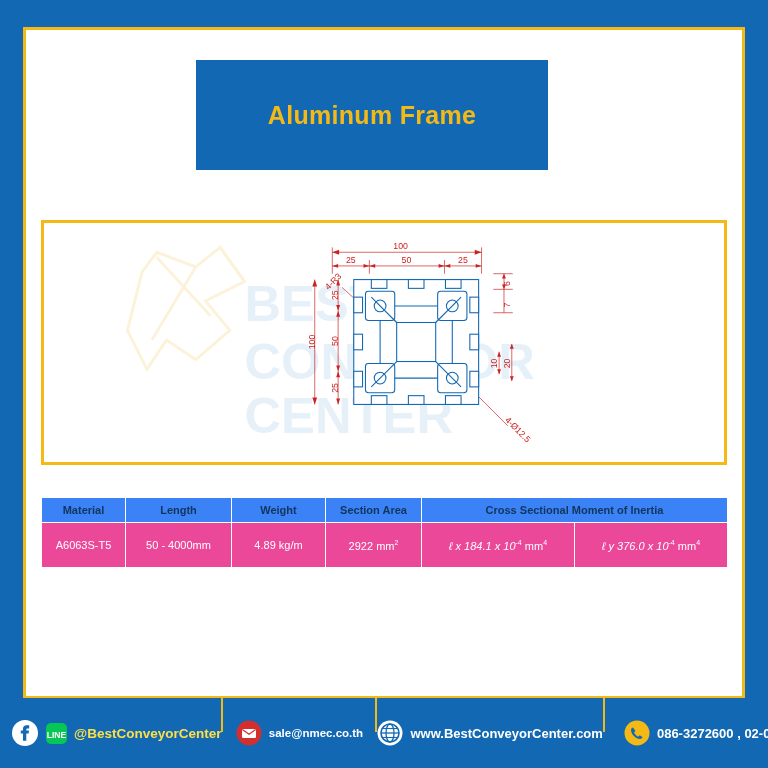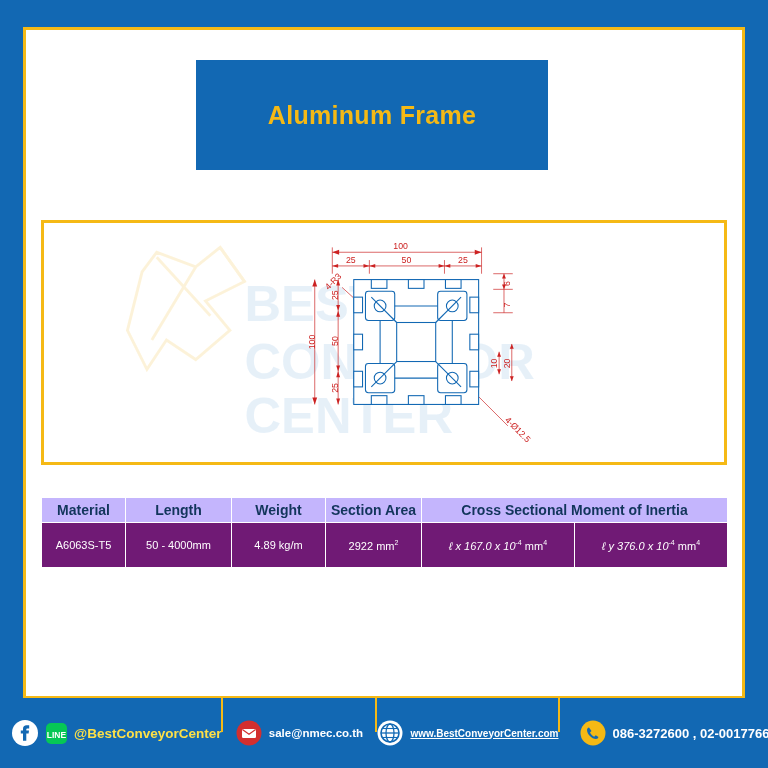--- a/index.html
+++ b/index.html
@@ -81,31 +81,31 @@
 
   
   .spec-table {
     position: absolute;
     left: 41px; top: 497px;
     width: 686px;
     border-collapse: collapse;
     table-layout: fixed;
   }
   .spec-table th {
-    background: #c4b5fd;
+    background: #3b82f6;
     color: #12355b;
-    font-size: 14px;
+    font-size: 11px;
     font-weight: bold;
     height: 25px;
     border: 1px solid #ffffff;
     text-align: center;
     vertical-align: middle;
   }
   .spec-table td {
-    background: #701a75;
+    background: #ec4899;
     color: #ffffff;
     font-size: 11px;
     height: 45px;
     border: 1px solid #ffffff;
     text-align: center;
     vertical-align: middle;
   }
   .spec-table sup { font-size: 7px; vertical-align: super; }
   .ital { font-style: italic; }
 
@@ -134,21 +134,21 @@
     background: #f5b915;
     flex: 0 0 auto;
   }
   .f-1 { flex: 0 0 192px; }
   .f-2 { flex: 0 0 152px; }
   .f-3 { flex: 1 1 auto; }
   .f-4 { flex: 0 0 228px; }
   .f-label { white-space: nowrap; }
   .f-1 .f-label { color: #fde047; font-size: 13.5px; }
   .f-2 .f-label { font-size: 11.5px; }
-  .f-3 .f-label { font-size: 10px; text-decoration: underline; }
+  .f-3 .f-label { font-size: 13px; }
   .f-4 .f-label { font-size: 13px; }
 
   .ic { flex: 0 0 auto; display: block; }
 </style>
 </head>
 <body>
 
 <div class="page">
 
   <svg class="chev chev-tl" width="150" height="60" viewBox="0 0 150 60">
@@ -315,21 +315,21 @@
         <th>Section Area</th>
         <th colspan="2">Cross Sectional Moment of Inertia</th>
       </tr>
     </thead>
     <tbody>
       <tr>
         <td>A6063S-T5</td>
         <td>50 - 4000mm</td>
         <td>4.89 kg/m</td>
         <td><span>2922 mm</span><sup>2</sup></td>
-        <td><span class="ital">ℓ x 167.0 x 10</span><sup>-4</sup><span> mm</span><sup>4</sup></td>
+        <td><span class="ital">ℓ x 184.1 x 10</span><sup>-4</sup><span> mm</span><sup>4</sup></td>
         <td><span class="ital">ℓ y 376.0 x 10</span><sup>-4</sup><span> mm</span><sup>4</sup></td>
       </tr>
     </tbody>
   </table>
 
   <div class="footer">
 
     <div class="f-item f-1">
       <svg class="ic" width="28" height="28" viewBox="0 0 28 28">
         <circle cx="14" cy="14" r="13" fill="#ffffff"></circle>

